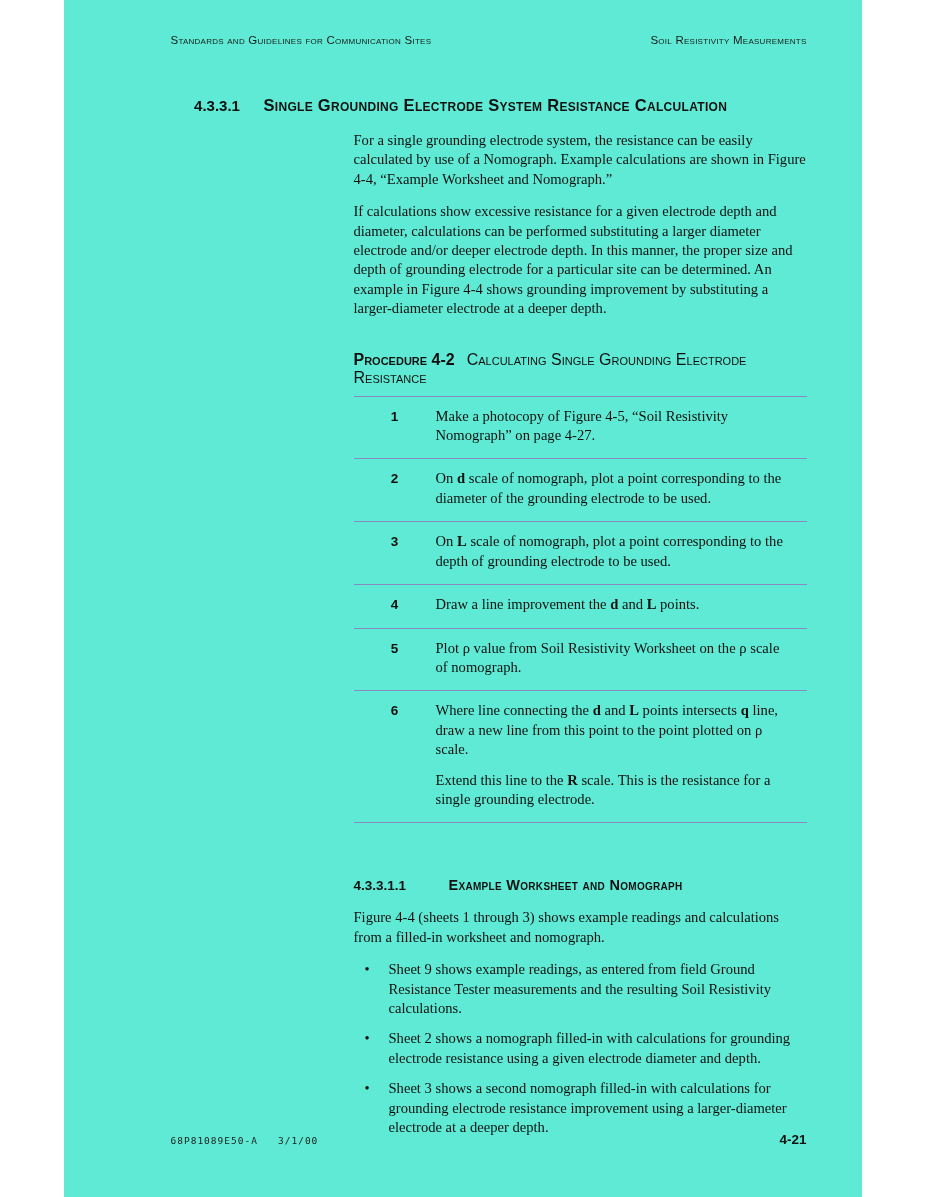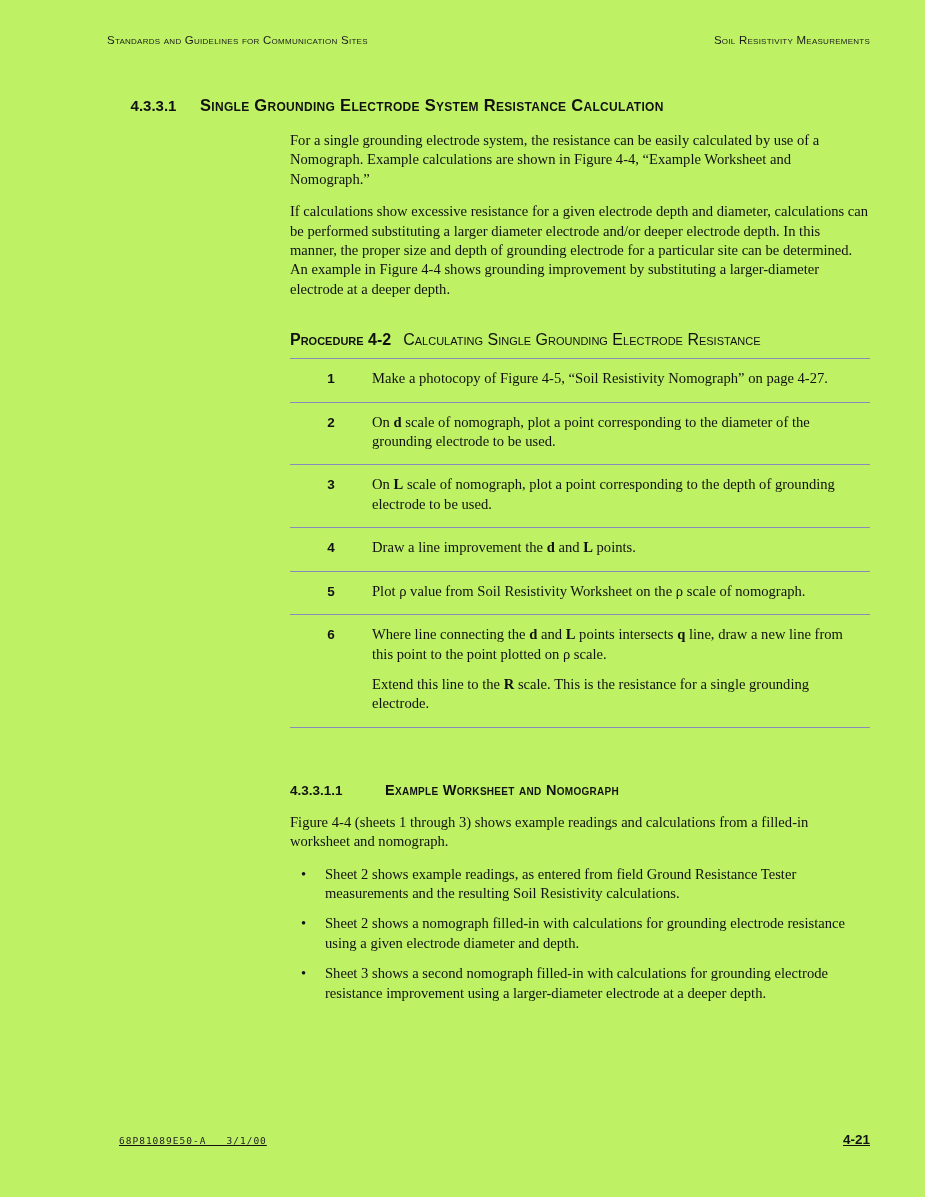--- a/index.html
+++ b/index.html
@@ -1,23 +1,23 @@
 <!DOCTYPE html>
 <html style="--rule: #8a8ac0;"><head>
 <meta charset="utf-8">
 <style>
   :root { --rule: #8a8ac0; --ink: #111111; }
   * { box-sizing: border-box; }
   html, body { margin: 0; padding: 0; background: #ffffff; }
   .page {
     position: relative;
-    width: 925px;
+    width: 798px;
     height: 1197px;
     margin: 0 auto;
-    background: #bef264;
+    background: #5eead4;
     color: var(--ink);
     font-family: "Liberation Serif", serif;
     overflow: hidden;
   }
 
   
   .running-head {
     display: flex;
     justify-content: space-between;
     padding: 34px 55px 0 107px;
@@ -94,27 +94,26 @@
     display: flex;
     font-size: 14.6px;
     line-height: 1.33;
     margin-bottom: 11px;
   }
   ul.bullets .bullet { flex: 0 0 35px; padding-left: 11px; }
 
   
   .footer {
     position: absolute;
-    left: 119px;
+    left: 107px;
     right: 55px;
     bottom: 50px;
     display: flex;
     justify-content: space-between;
     align-items: baseline;
-    text-decoration: underline;
   }
   .footer .docnum {
     font-family: "DejaVu Sans Mono", monospace;
     font-size: 9.5px;
     letter-spacing: 1px;
     white-space: pre;
     color: #222222;
   }
   .footer .pagenum {
     font-family: "Liberation Sans", sans-serif;
@@ -193,21 +192,21 @@
     <span class="title">Example Worksheet and Nomograph</span>
   </div>
 
   <div class="intro-col">
     <p class="body">Figure 4-4 (sheets 1 through 3) shows example readings and calculations from a filled-in worksheet and nomograph.</p>
   </div>
 
   <ul class="bullets">
     <li>
       <span class="bullet">•</span>
-      <span>Sheet 2 shows example readings, as entered from field Ground Resistance Tester measurements and the resulting Soil Resistivity calculations.</span>
+      <span>Sheet 9 shows example readings, as entered from field Ground Resistance Tester measurements and the resulting Soil Resistivity calculations.</span>
     </li>
     <li>
       <span class="bullet">•</span>
       <span>Sheet 2 shows a nomograph filled-in with calculations for grounding electrode resistance using a given electrode diameter and depth.</span>
     </li>
     <li>
       <span class="bullet">•</span>
       <span>Sheet 3 shows a second nomograph filled-in with calculations for grounding electrode resistance improvement using a larger-diameter electrode at a deeper depth.</span>
     </li>
   </ul>

